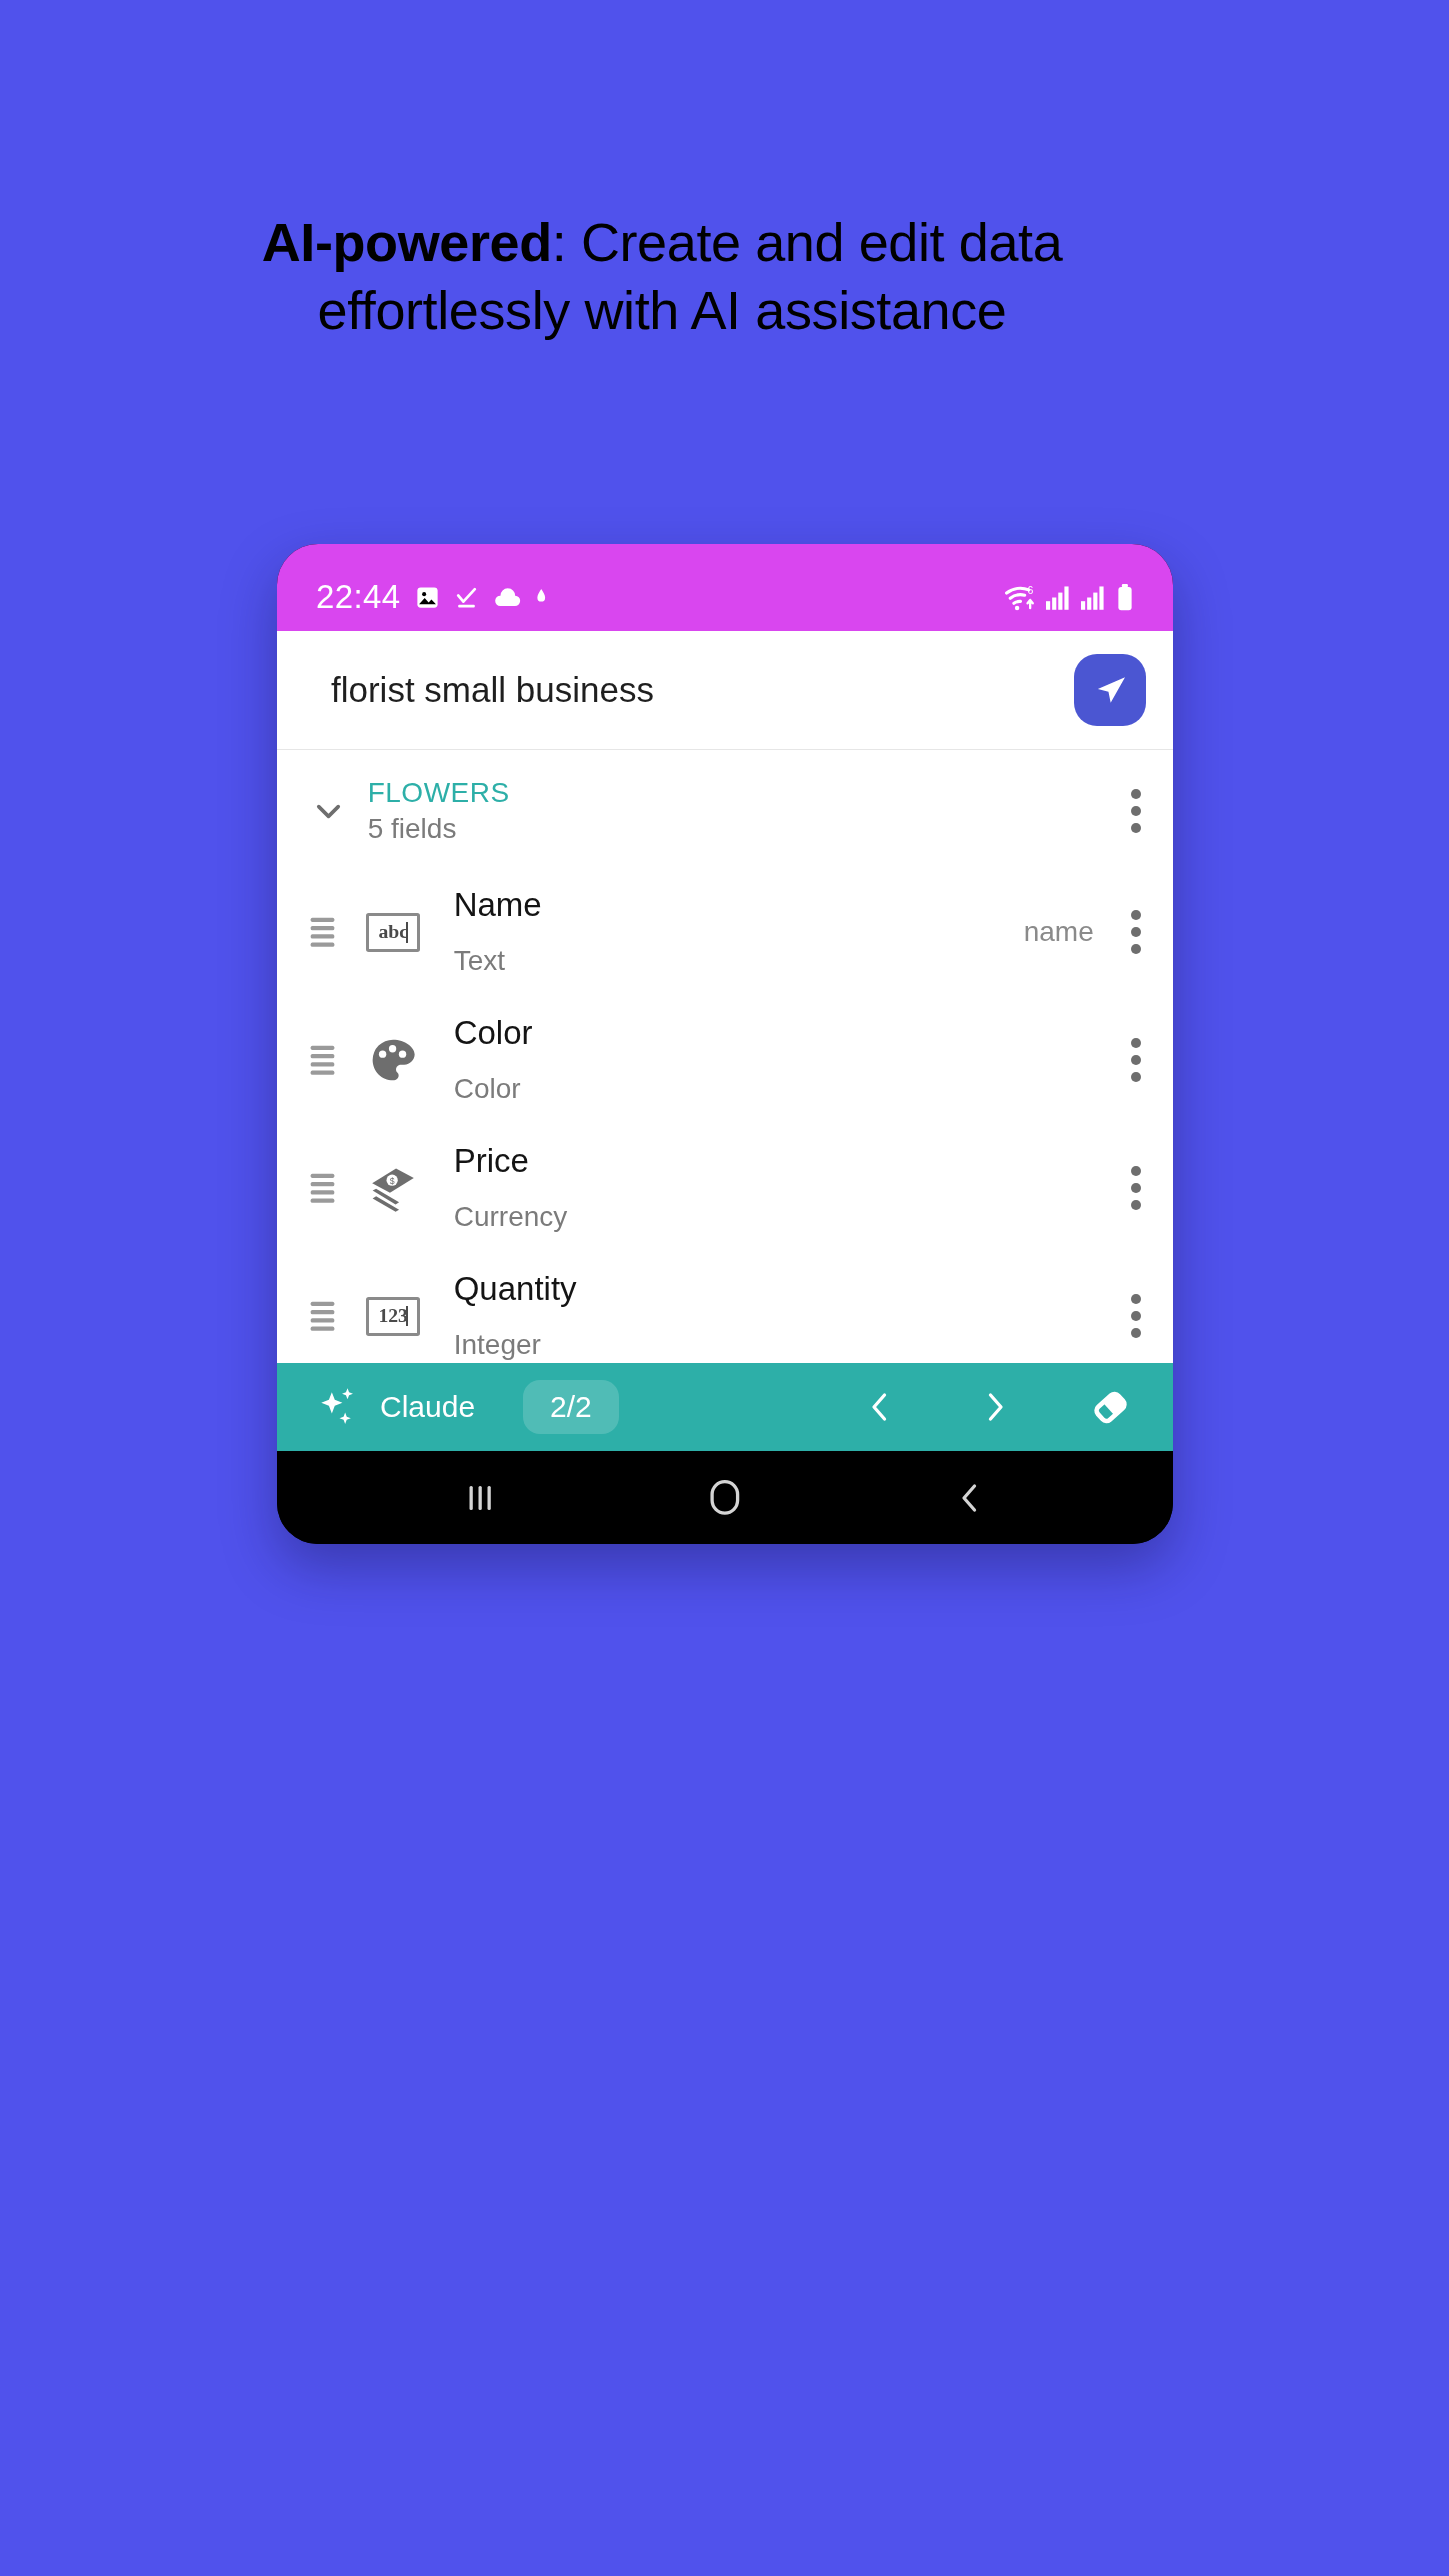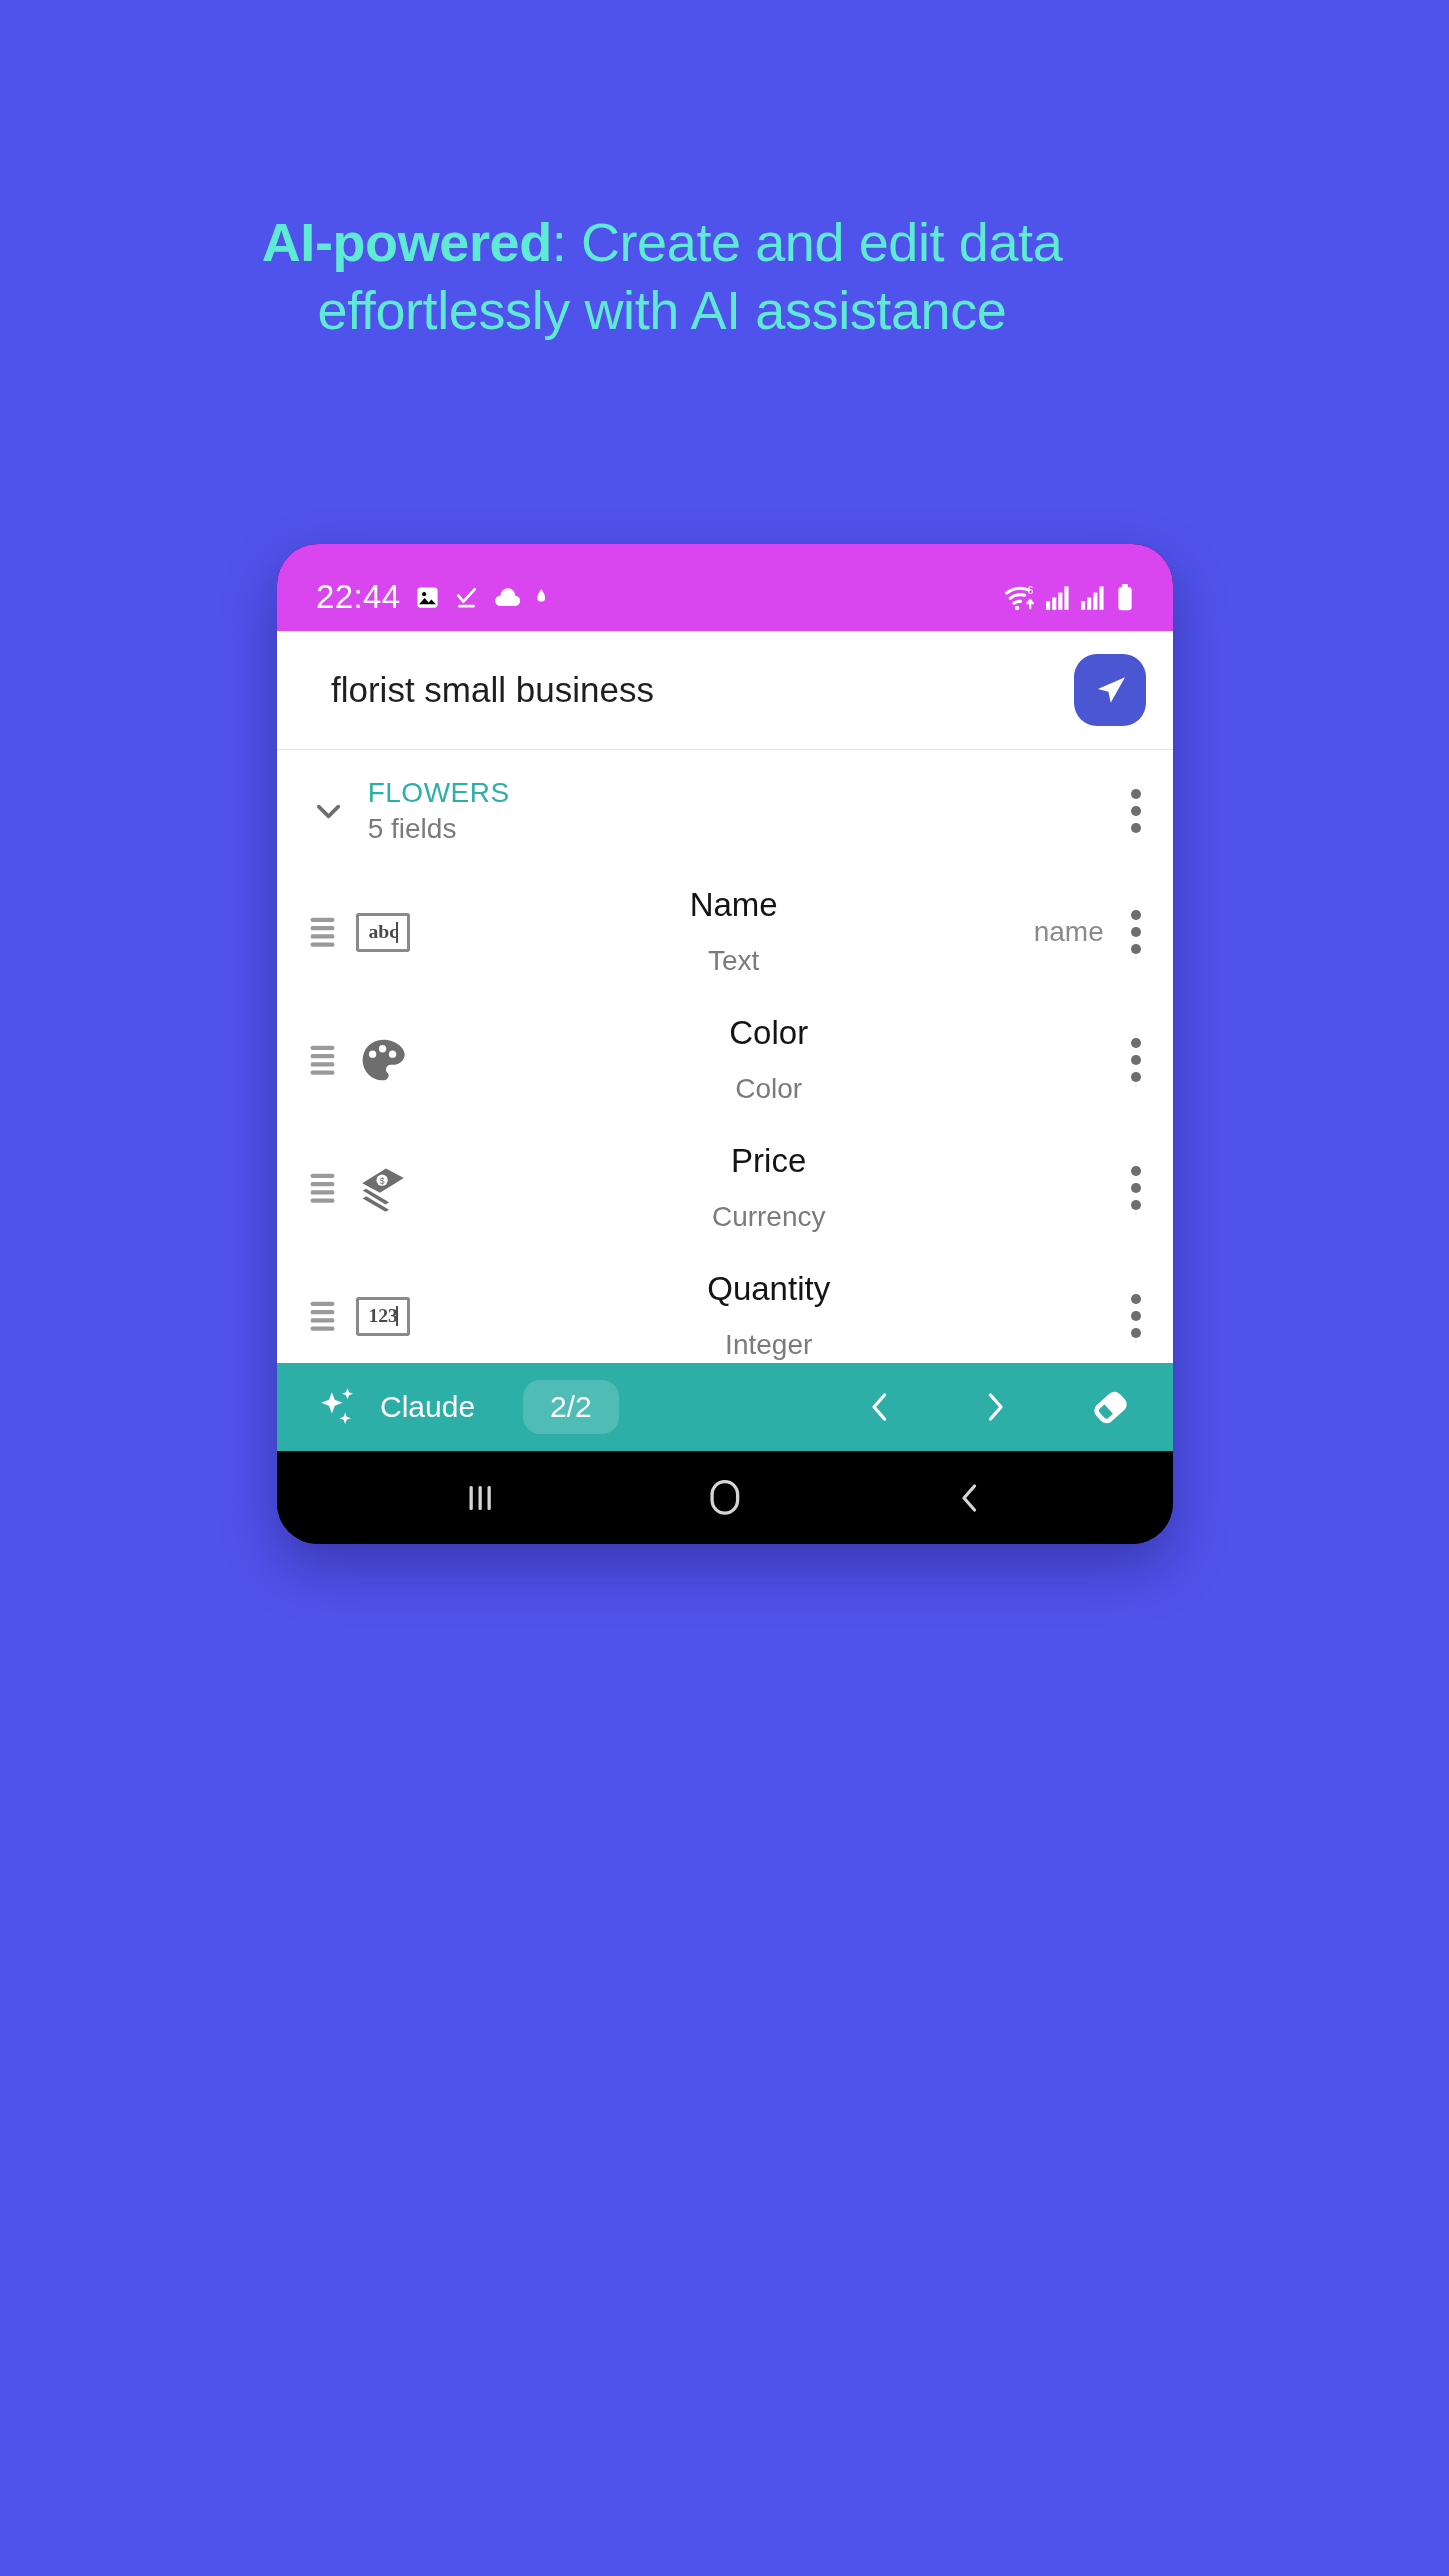--- a/index.html
+++ b/index.html
@@ -7,21 +7,21 @@
     width: 1449px; height: 2576px;
     background: #5052ec;
     font-family: "Liberation Sans", sans-serif;
     overflow: hidden;
   }
   .stage { position: relative; width: 1449px; height: 2576px; background: #5052ec; }
 
   
   .headline {
     position: absolute; left: 0; top: 208px; width: 1304px;
-    text-align: center; color: #5eead4;
+    text-align: center; color: #000000;
     font-size: 54px; line-height: 1.26; letter-spacing: -0.4px;
     font-weight: 400;
     padding-left: 20px;
   }
   .headline .bold { font-weight: 700; }
 
   
   .phone {
     position: absolute; left: 277px; top: 544px;
     width: 896px; height: 1000px;
@@ -80,23 +80,22 @@
   }
   .chev { width: 39px; height: 39px; flex: 0 0 auto; }
   .group-texts { flex: 1; }
   .group-title {
     color: #2dafa8; font-size: 28px; font-weight: 400; letter-spacing: 0.5px;
     line-height: 1.12;
   }
   .group-sub { color: #7b7b7b; font-size: 28px; margin-top: 5px; }
 
   .row {
-    display: flex; align-items: center; padding: 19px 32px; gap: 0;
+    display: flex; align-items: center; padding: 19px 32px; gap: 10px;
     min-height: 98px;
-    text-align: center;
   }
   .drag { width: 27px; height: 34px; flex: 0 0 auto; margin-right: 19.7px; }
   .ficon { width: 55px; height: 55px; flex: 0 0 auto; margin-right: 23px;
            display: flex; align-items: center; justify-content: center; }
   .row-texts { flex: 1; min-width: 0; }
   .row-title { font-size: 33px; color: #141414; line-height: 1.12; }
   .row-sub { font-size: 28px; color: #7b7b7b; margin-top: 21px; }
   .row-trail { font-size: 28px; color: #8a8a8a; margin-right: 23px; white-space: nowrap; }
 
   .kebab { width: 10.7px; flex: 0 0 auto; display: flex; flex-direction: column;

